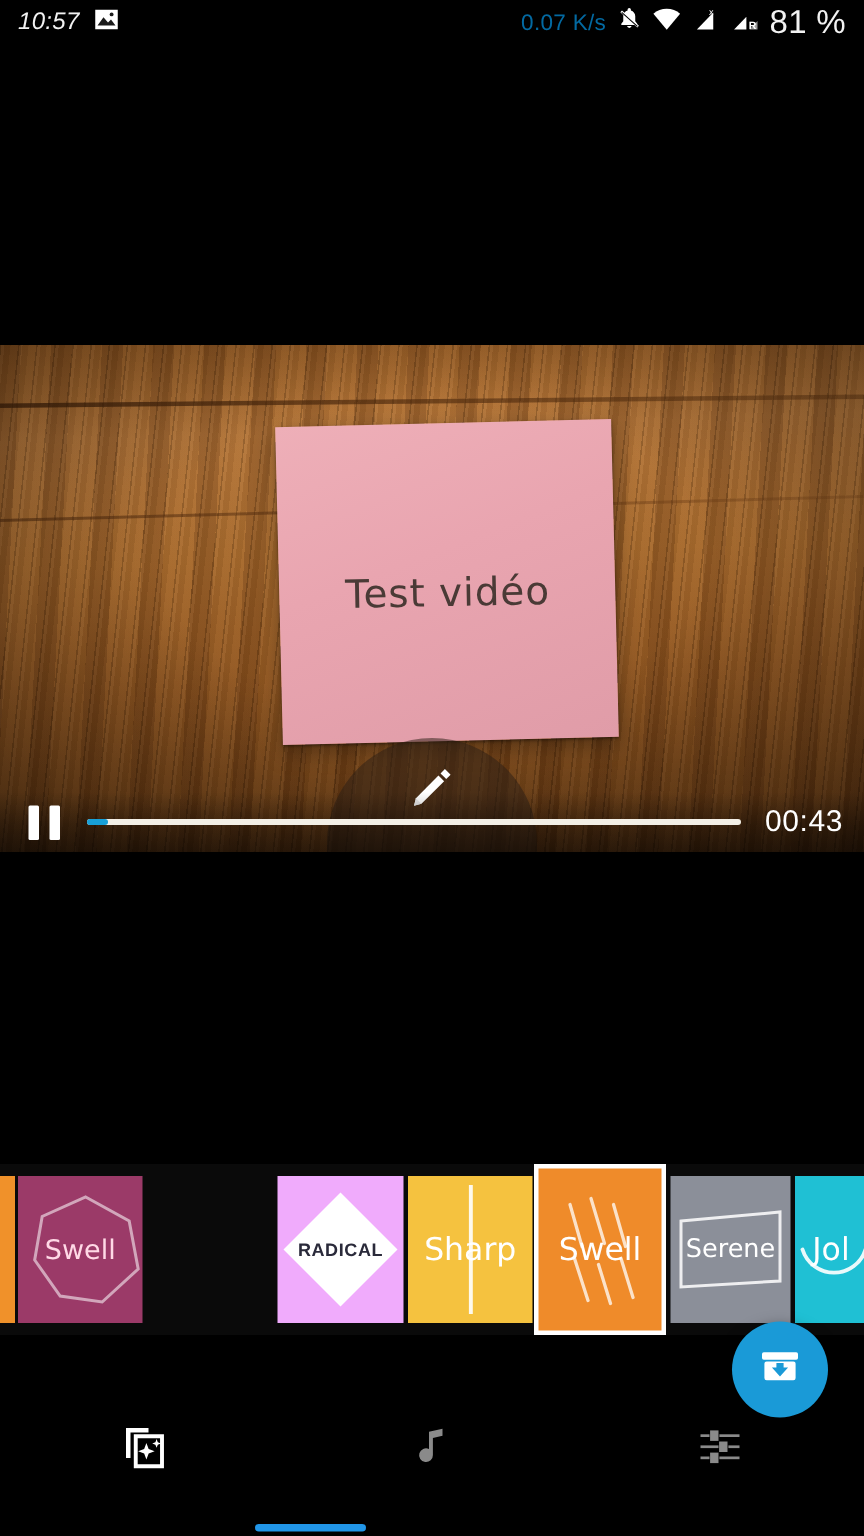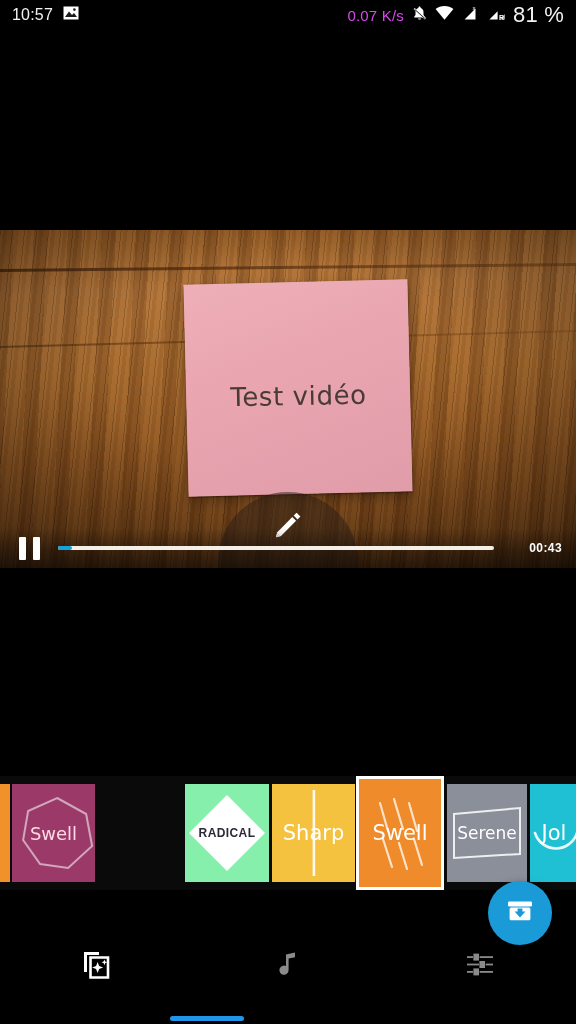--- a/index.html
+++ b/index.html
@@ -6,24 +6,24 @@
   html,body { width:576px; height:1024px; background:#000; overflow:hidden;
     font-family:"Liberation Sans", sans-serif; }
 
   #screen { position:relative; width:576px; height:1024px; background:#000;
     overflow:hidden; }
 
   
   #status-bar { position:absolute; left:0; top:0; width:576px; height:30px;
     background:#000; display:flex; align-items:center;
     padding:0 12px; color:#fff; }
-  #status-left { display:flex; align-items:center; gap:10px; }
+  #status-left { display:flex; align-items:center; gap:10px;font-style:italic; }
   #status-clock { font-size:16px; letter-spacing:.2px; color:#f2f2f2; }
   #status-right { margin-left:auto; display:flex; align-items:center; gap:7px; }
-  #net-speed { font-size:15px; color:#d946ef; letter-spacing:.2px; }
+  #net-speed { font-size:15px; color:#0369a1; letter-spacing:.2px; }
   #battery-pct { font-size:22px; color:#f2f2f2; letter-spacing:.2px; }
   .sb-ico { display:inline-block; }
 
   
   #video-stage { position:absolute; left:0; top:230px; width:576px; height:338px;
     overflow:hidden; background:#6b3f1b; }
   #wood {
     position:absolute; inset:0;
     background:
       repeating-linear-gradient(96deg,
@@ -64,21 +64,21 @@
   #player-bar { position:absolute; left:0; bottom:0; width:576px; height:40px;
     display:flex; align-items:center; padding:0 14px;
     background:linear-gradient(180deg, rgba(0,0,0,0) 0%, rgba(0,0,0,.32) 55%, rgba(0,0,0,.5) 100%); }
   #pause-button { width:30px; height:24px; display:flex; gap:7px;
     align-items:center; justify-content:center; margin-right:14px; cursor:pointer; }
   .pause-bar { width:7px; height:23px; background:#fff; border-radius:1px; }
   #progress-track { position:relative; flex:1; height:4px; background:#f3efe6;
     border-radius:2px; cursor:pointer; }
   #progress-fill { position:absolute; left:0; top:0; height:4px; width:3.2%;
     background:#18a0d8; border-radius:2px; }
-  #time-label { margin-left:16px; color:#fff; font-size:12px; font-weight:bold;
+  #time-label { margin-left:16px; color:#fff; font-size:20px; font-weight:normal;
     letter-spacing:.4px; min-width:52px; text-align:right; }
 
   
   #theme-strip { position:absolute; left:0; top:776px; width:576px; height:114px;
     background:#0a0a0a; }
   .theme-card { position:absolute; top:8px; height:98px;
     display:flex; align-items:center; justify-content:center; cursor:pointer;
     overflow:hidden; }
   .theme-card.selected { top:0; height:114px; border:3px solid #ffffff; }
   .card-label { position:relative; z-index:3; color:#fff; }
@@ -184,21 +184,21 @@
   </div>
 
   <div id="theme-strip">
       <div class="theme-card" style="left: 0px; width: 10px; background: rgb(240, 145, 42);"></div>
       <div class="theme-card" style="left: 12px; width: 83px; background: rgb(155, 58, 104);">
         <svg class="orn" width="78" height="78" viewBox="0 0 78 78" style="left:50%;top:50%;transform:translate(-46%,-50%)">
           <polygon points="39,4 68,20 74,52 50,74 22,70 5,46 10,17" fill="none" stroke="rgba(255,255,255,.55)" stroke-width="2"></polygon>
         </svg>
         <span class="card-label" style="color: rgb(255, 217, 230); font-size: 18px; font-family: &quot;DejaVu Sans&quot;, sans-serif;">Swell</span>
       </div>
-      <div class="theme-card" style="left: 185px; width: 84px; background: #86efac;">
+      <div class="theme-card" style="left: 185px; width: 84px; background: #f0abfc;">
         <svg class="orn" width="80" height="80" viewBox="0 0 80 80" style="left:50%;top:50%;transform:translate(-50%,-50%)">
           <polygon points="40,2 78,40 40,78 2,40" fill="#ffffff"></polygon>
         </svg>
         <span class="card-label" style="color: rgb(42, 42, 58); font-size: 12px; font-weight: bold; letter-spacing: 0.4px;">RADICAL</span>
       </div>
       <div class="theme-card" style="left: 272px; width: 83px; background: rgb(245, 194, 63);">
         <svg class="orn" width="40" height="86" viewBox="0 0 40 86" style="left:50%;top:50%;transform:translate(-50%,-50%)">
           <rect x="18.6" y="0" width="2.6" height="86" fill="rgba(255,255,255,.9)"></rect>
         </svg>
         <span class="card-label" style="color: rgb(255, 255, 255); font-size: 21px; font-family: &quot;DejaVu Sans&quot;, sans-serif;">Sharp</span>

